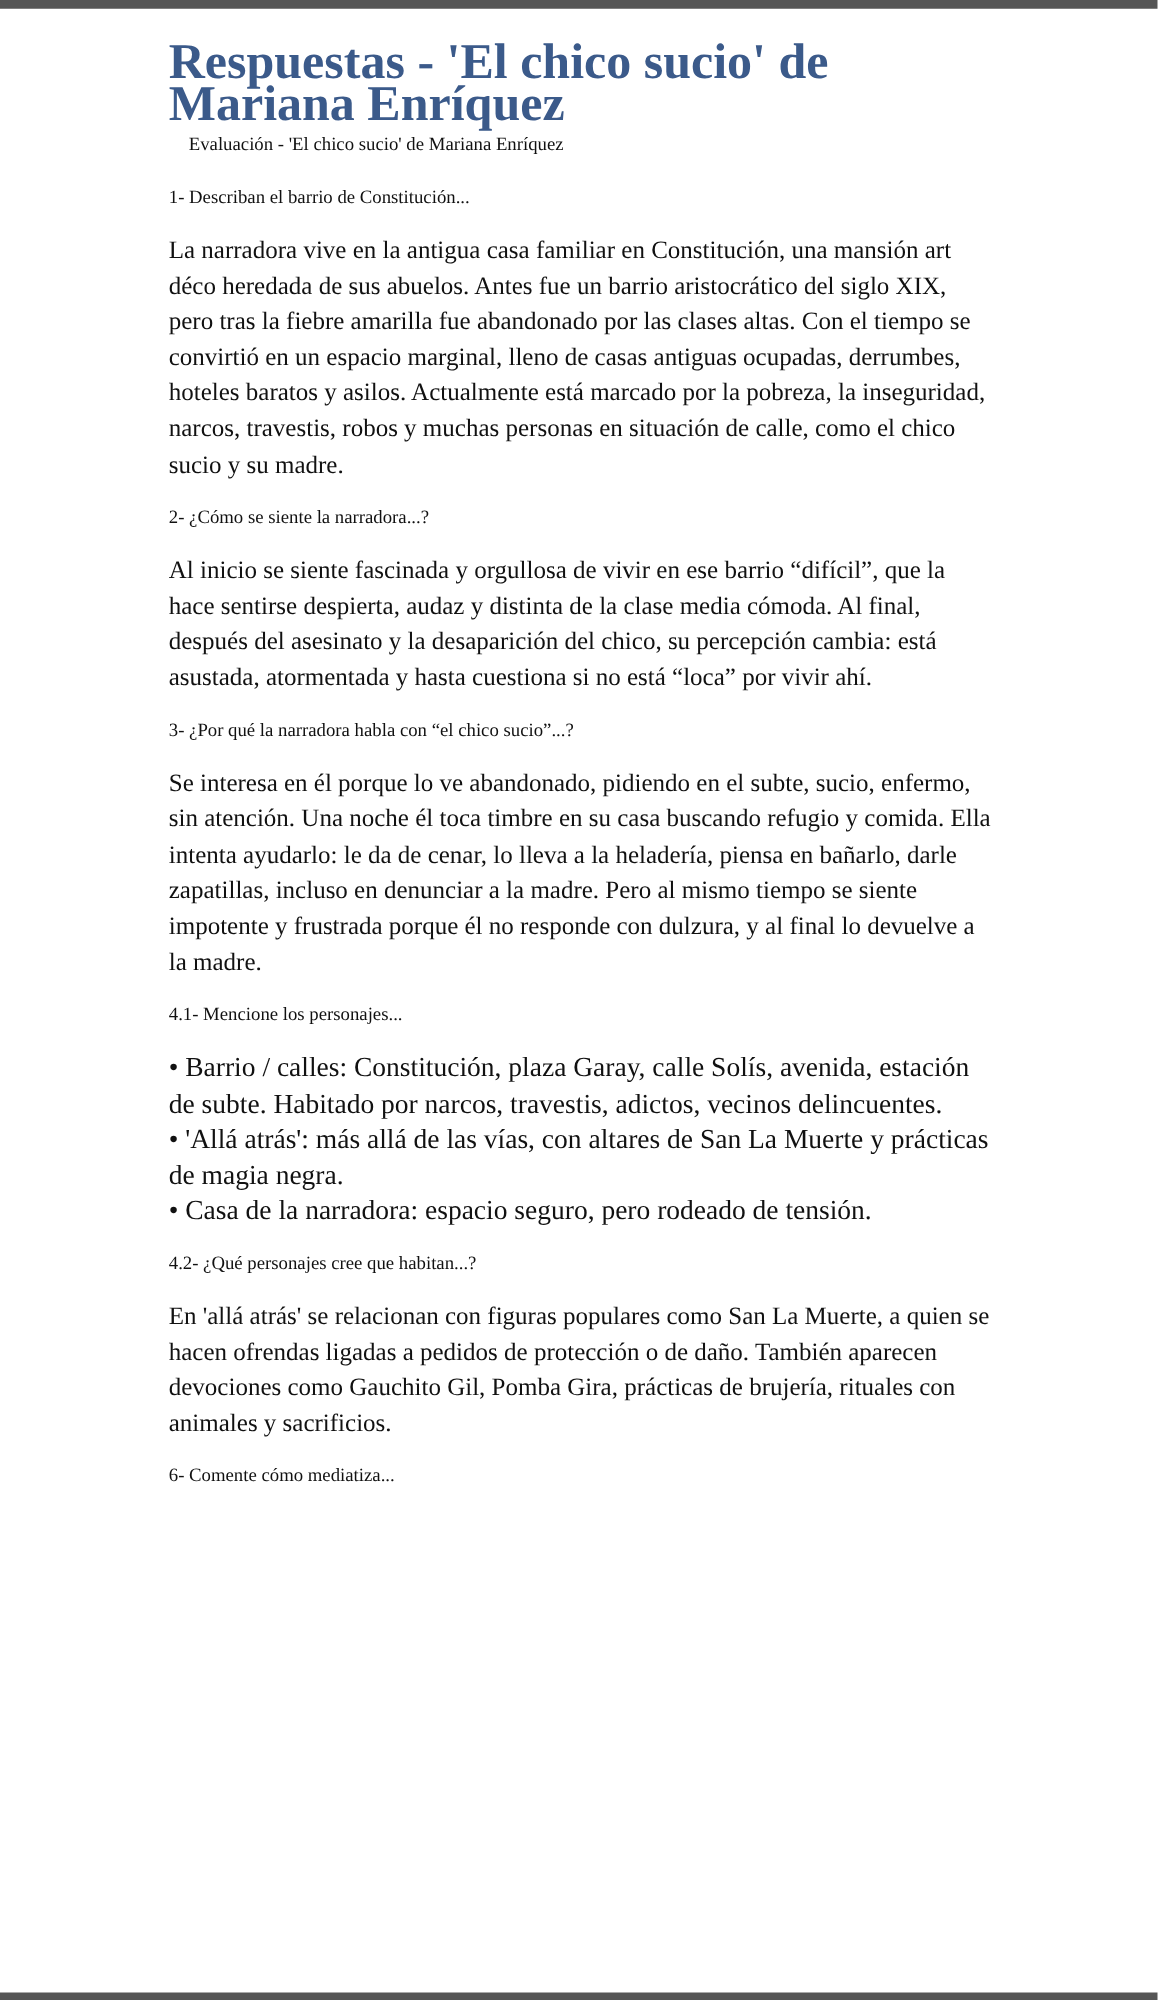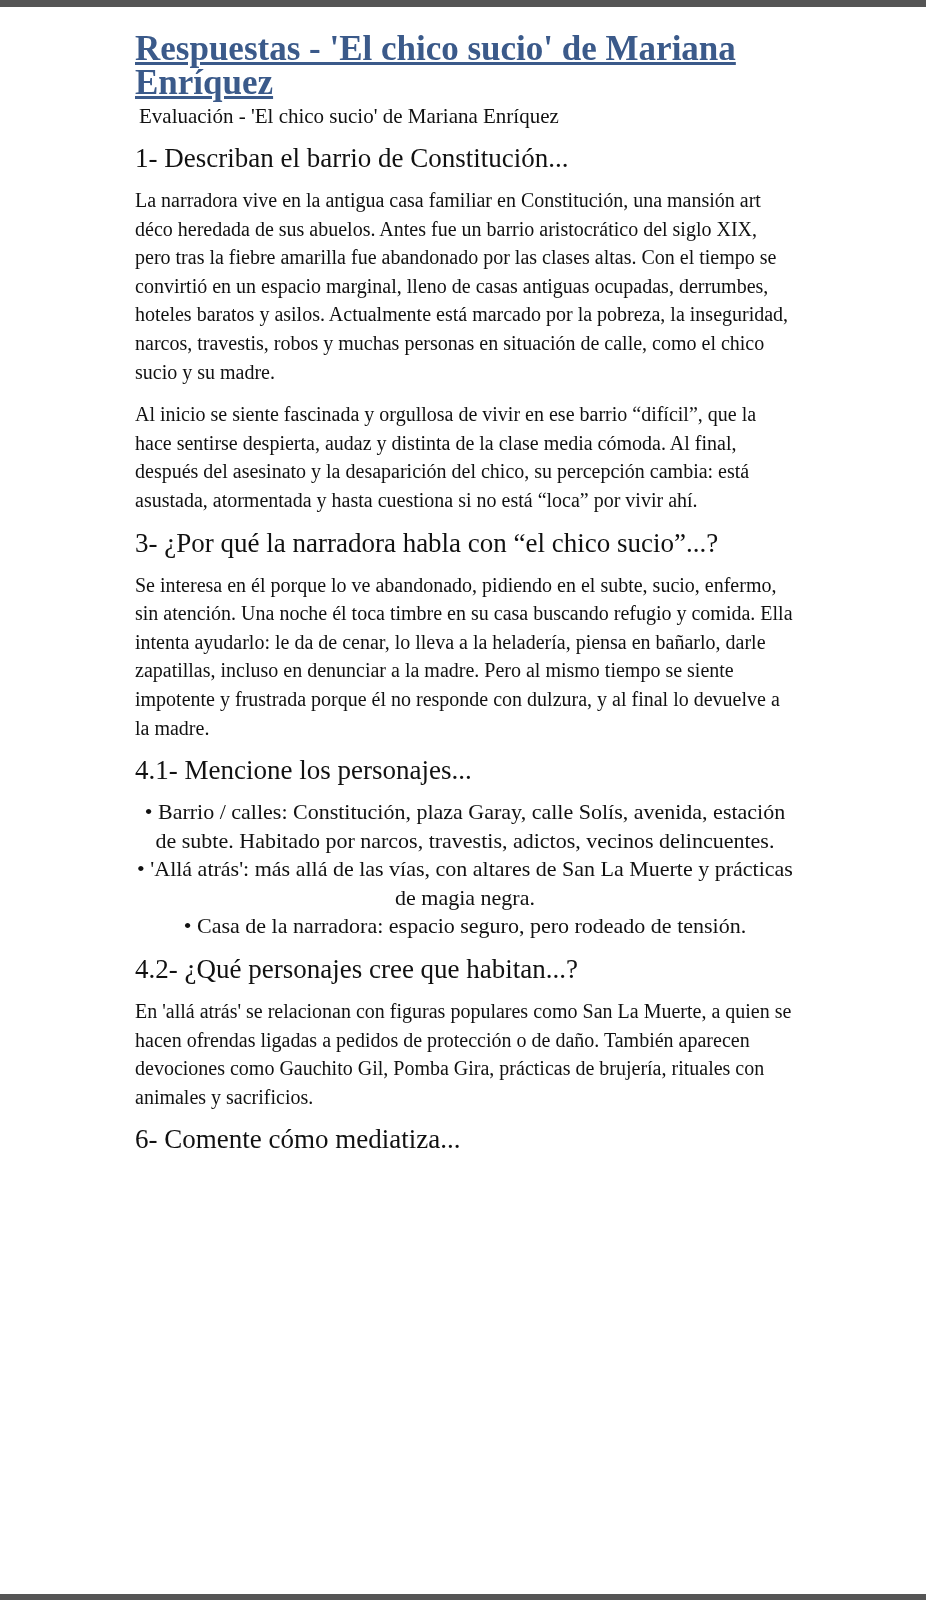--- a/index.html
+++ b/index.html
@@ -5,45 +5,45 @@
   html, body { margin: 0; padding: 0; background: #ffffff; }
   body {
     width: 926px; height: 1600px; overflow: hidden; position: relative;
     font-family: "Liberation Serif", "DejaVu Serif", serif;
     color: #111111;
   }
   .top-bar { position: absolute; left: 0; top: 0; width: 926px; height: 7px; background: #555555; }
   .bottom-bar { position: absolute; left: 0; top: 1594px; width: 926px; height: 6px; background: #555555; }
   .content { position: absolute; left: 135px; top: 32px; width: 660px; }
   h1 {
-    margin: 0; font-size: 35px; line-height: 34px; font-weight: bold;
+    margin: 0; font-size: 40px; line-height: 34px; font-weight: bold;
     color: #3b5a8a;
-    text-decoration: underline;
   }
-  .subtitle { font-size: 21px; line-height: 28px; margin: 2px 0 14px 4px; }
-  .question { font-size: 27px; line-height: 28px; margin: 0 0 14px 0; }
+  .subtitle { font-size: 15px; line-height: 28px; margin: 2px 0 14px 16px; }
+  .question { font-size: 15px; line-height: 28px; margin: 0 0 14px 0; }
   .answer { font-size: 20px; line-height: 28.6px; margin: 0 0 14px 0; }
   .bullets { margin: 0 0 14px 0; font-size: 22px; line-height: 28.6px; }
-  .bullet-line { display: block; text-align: center; }
+  .bullet-line { display: block; }
 </style>
 </head>
 <body>
 
 <div class="top-bar"></div>
 
 <div class="content">
   <h1>Respuestas - 'El chico sucio' de Mariana Enríquez</h1>
   <div class="subtitle">Evaluación - 'El chico sucio' de Mariana Enríquez</div>
 
   <div>
     <p class="question">1- Describan el barrio de Constitución...</p>
     <p class="answer">La narradora vive en la antigua casa familiar en Constitución, una mansión art déco heredada de sus abuelos. Antes fue un barrio aristocrático del siglo XIX, pero tras la fiebre amarilla fue abandonado por las clases altas. Con el tiempo se convirtió en un espacio marginal, lleno de casas antiguas ocupadas, derrumbes, hoteles baratos y asilos. Actualmente está marcado por la pobreza, la inseguridad, narcos, travestis, robos y muchas personas en situación de calle, como el chico sucio y su madre.</p>
   </div>
 
   <div>
+    <p class="question">2- ¿Cómo se siente la narradora...?</p>
     <p class="answer">Al inicio se siente fascinada y orgullosa de vivir en ese barrio “difícil”, que la hace sentirse despierta, audaz y distinta de la clase media cómoda. Al final, después del asesinato y la desaparición del chico, su percepción cambia: está asustada, atormentada y hasta cuestiona si no está “loca” por vivir ahí.</p>
   </div>
 
   <div>
     <p class="question">3- ¿Por qué la narradora habla con “el chico sucio”...?</p>
     <p class="answer">Se interesa en él porque lo ve abandonado, pidiendo en el subte, sucio, enfermo, sin atención. Una noche él toca timbre en su casa buscando refugio y comida. Ella intenta ayudarlo: le da de cenar, lo lleva a la heladería, piensa en bañarlo, darle zapatillas, incluso en denunciar a la madre. Pero al mismo tiempo se siente impotente y frustrada porque él no responde con dulzura, y al final lo devuelve a la madre.</p>
   </div>
 
   <div>
     <p class="question">4.1- Mencione los personajes...</p>

